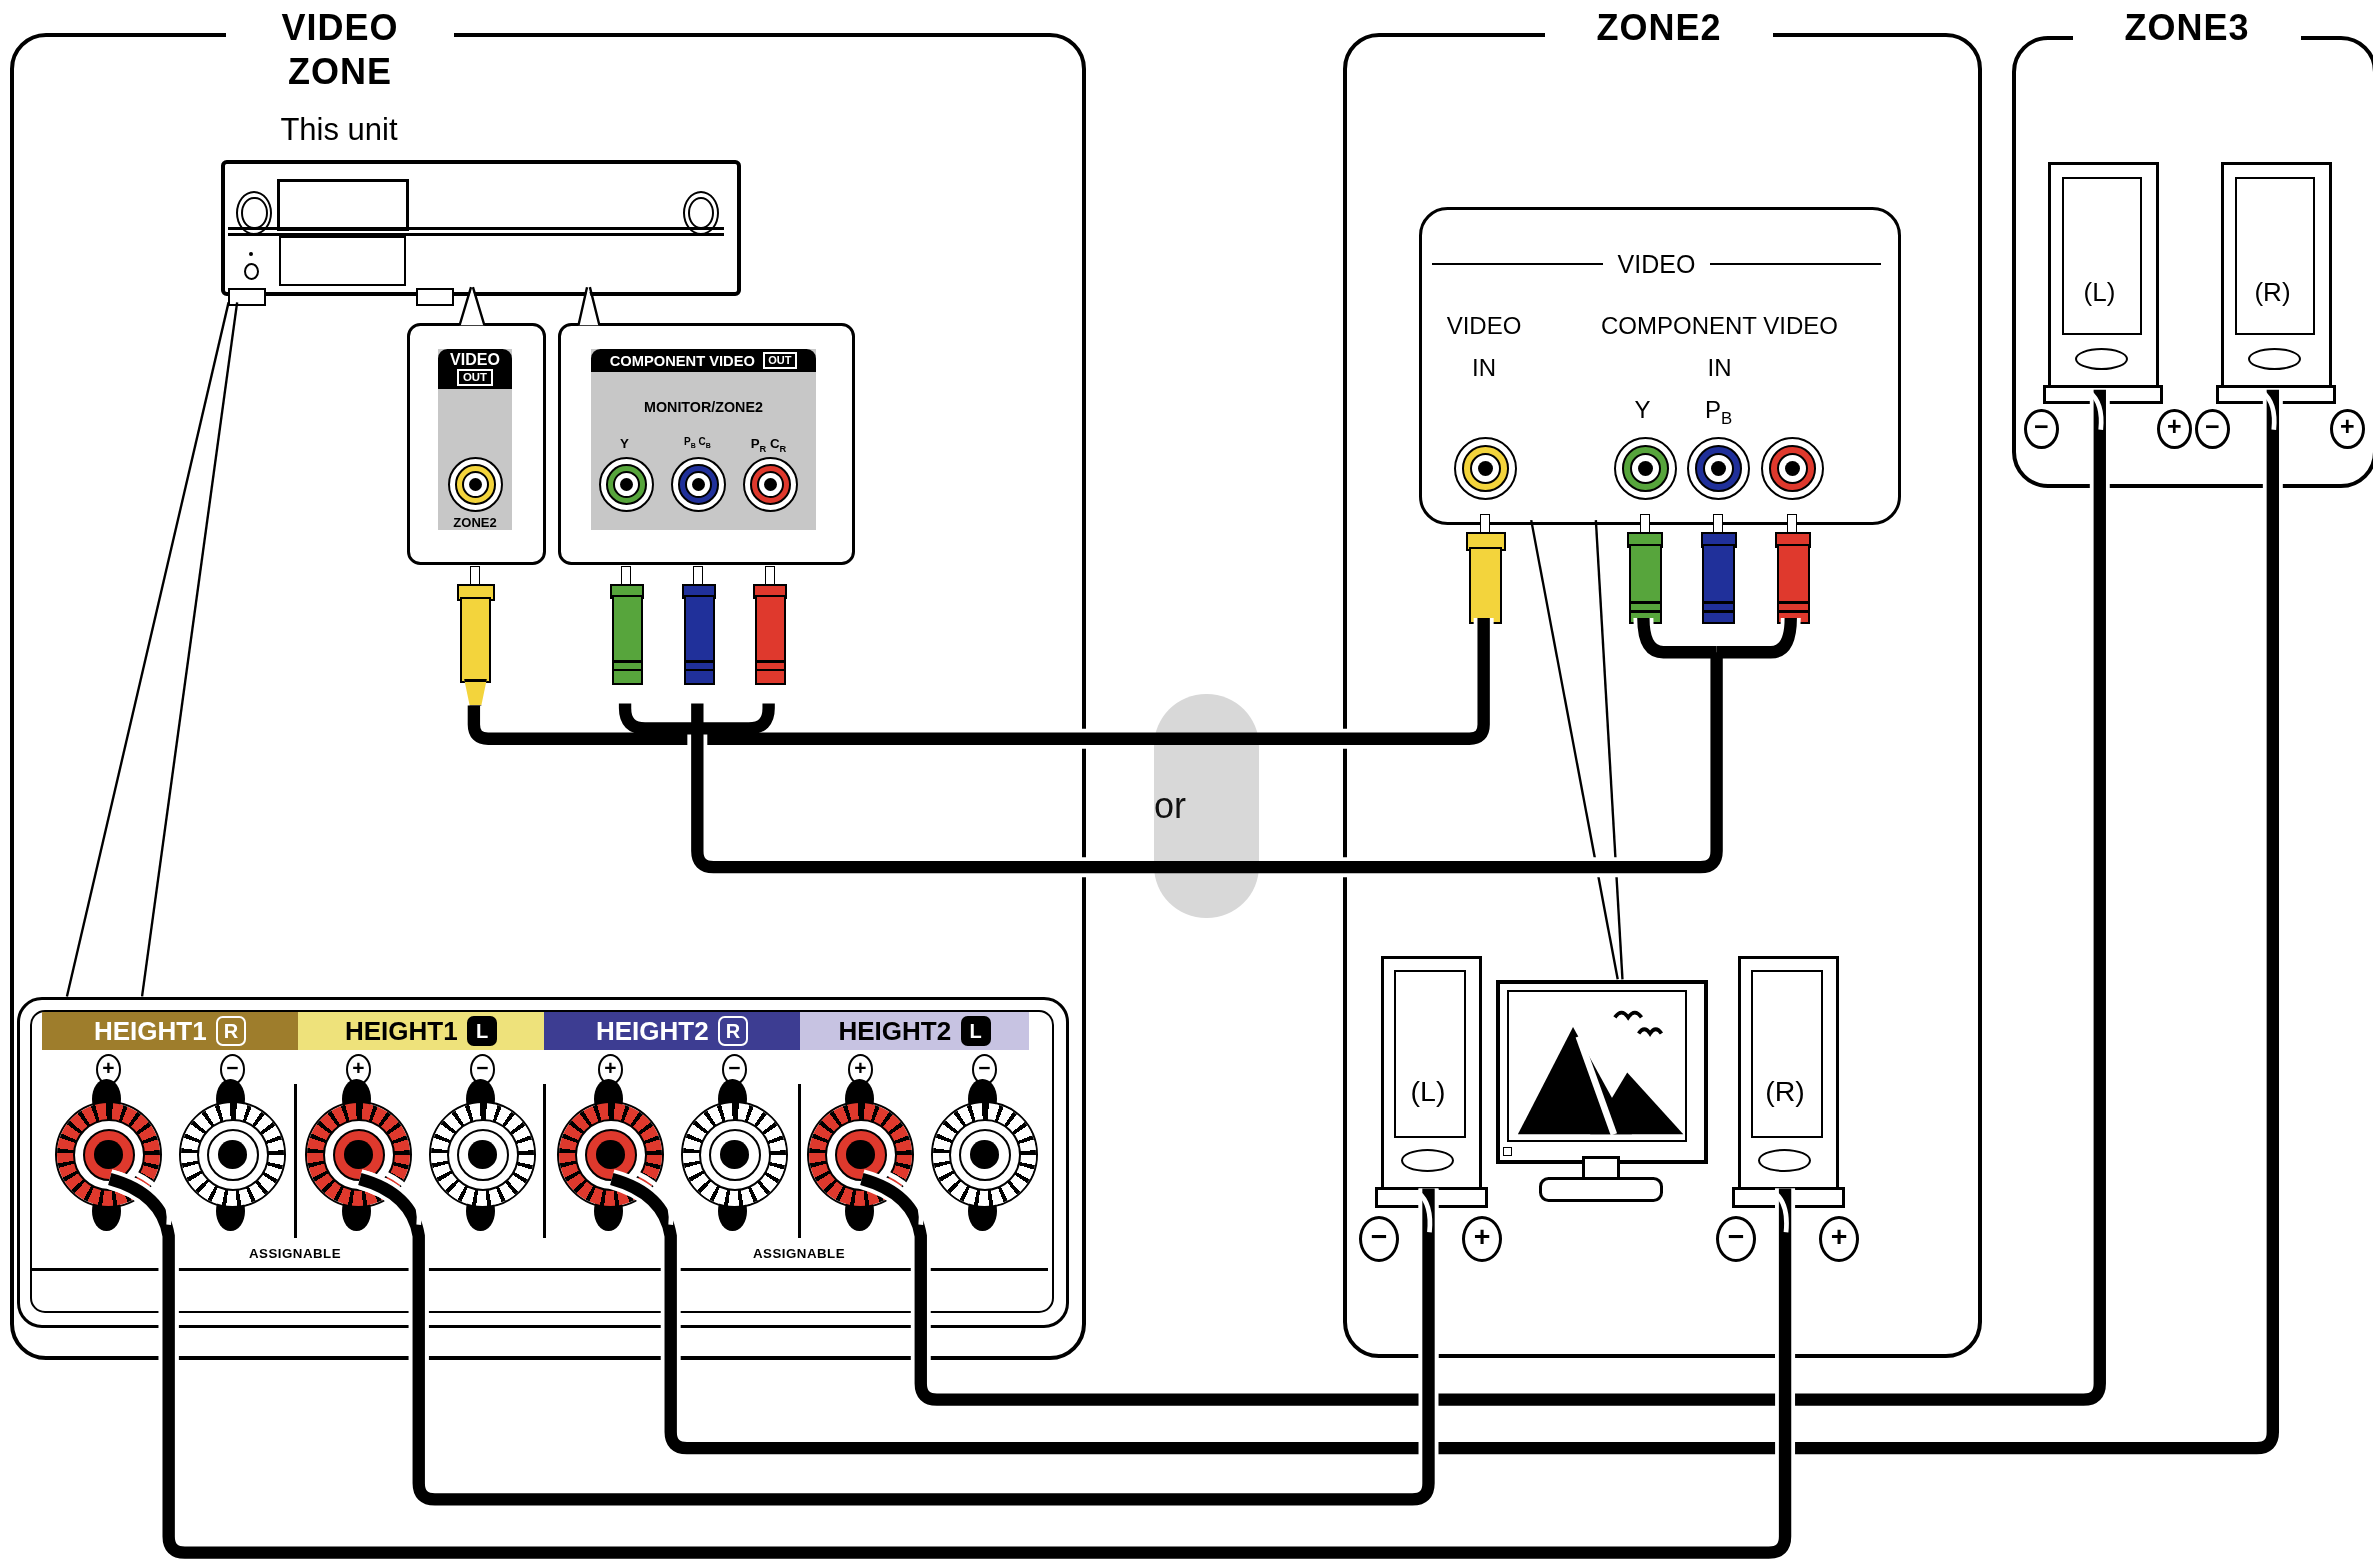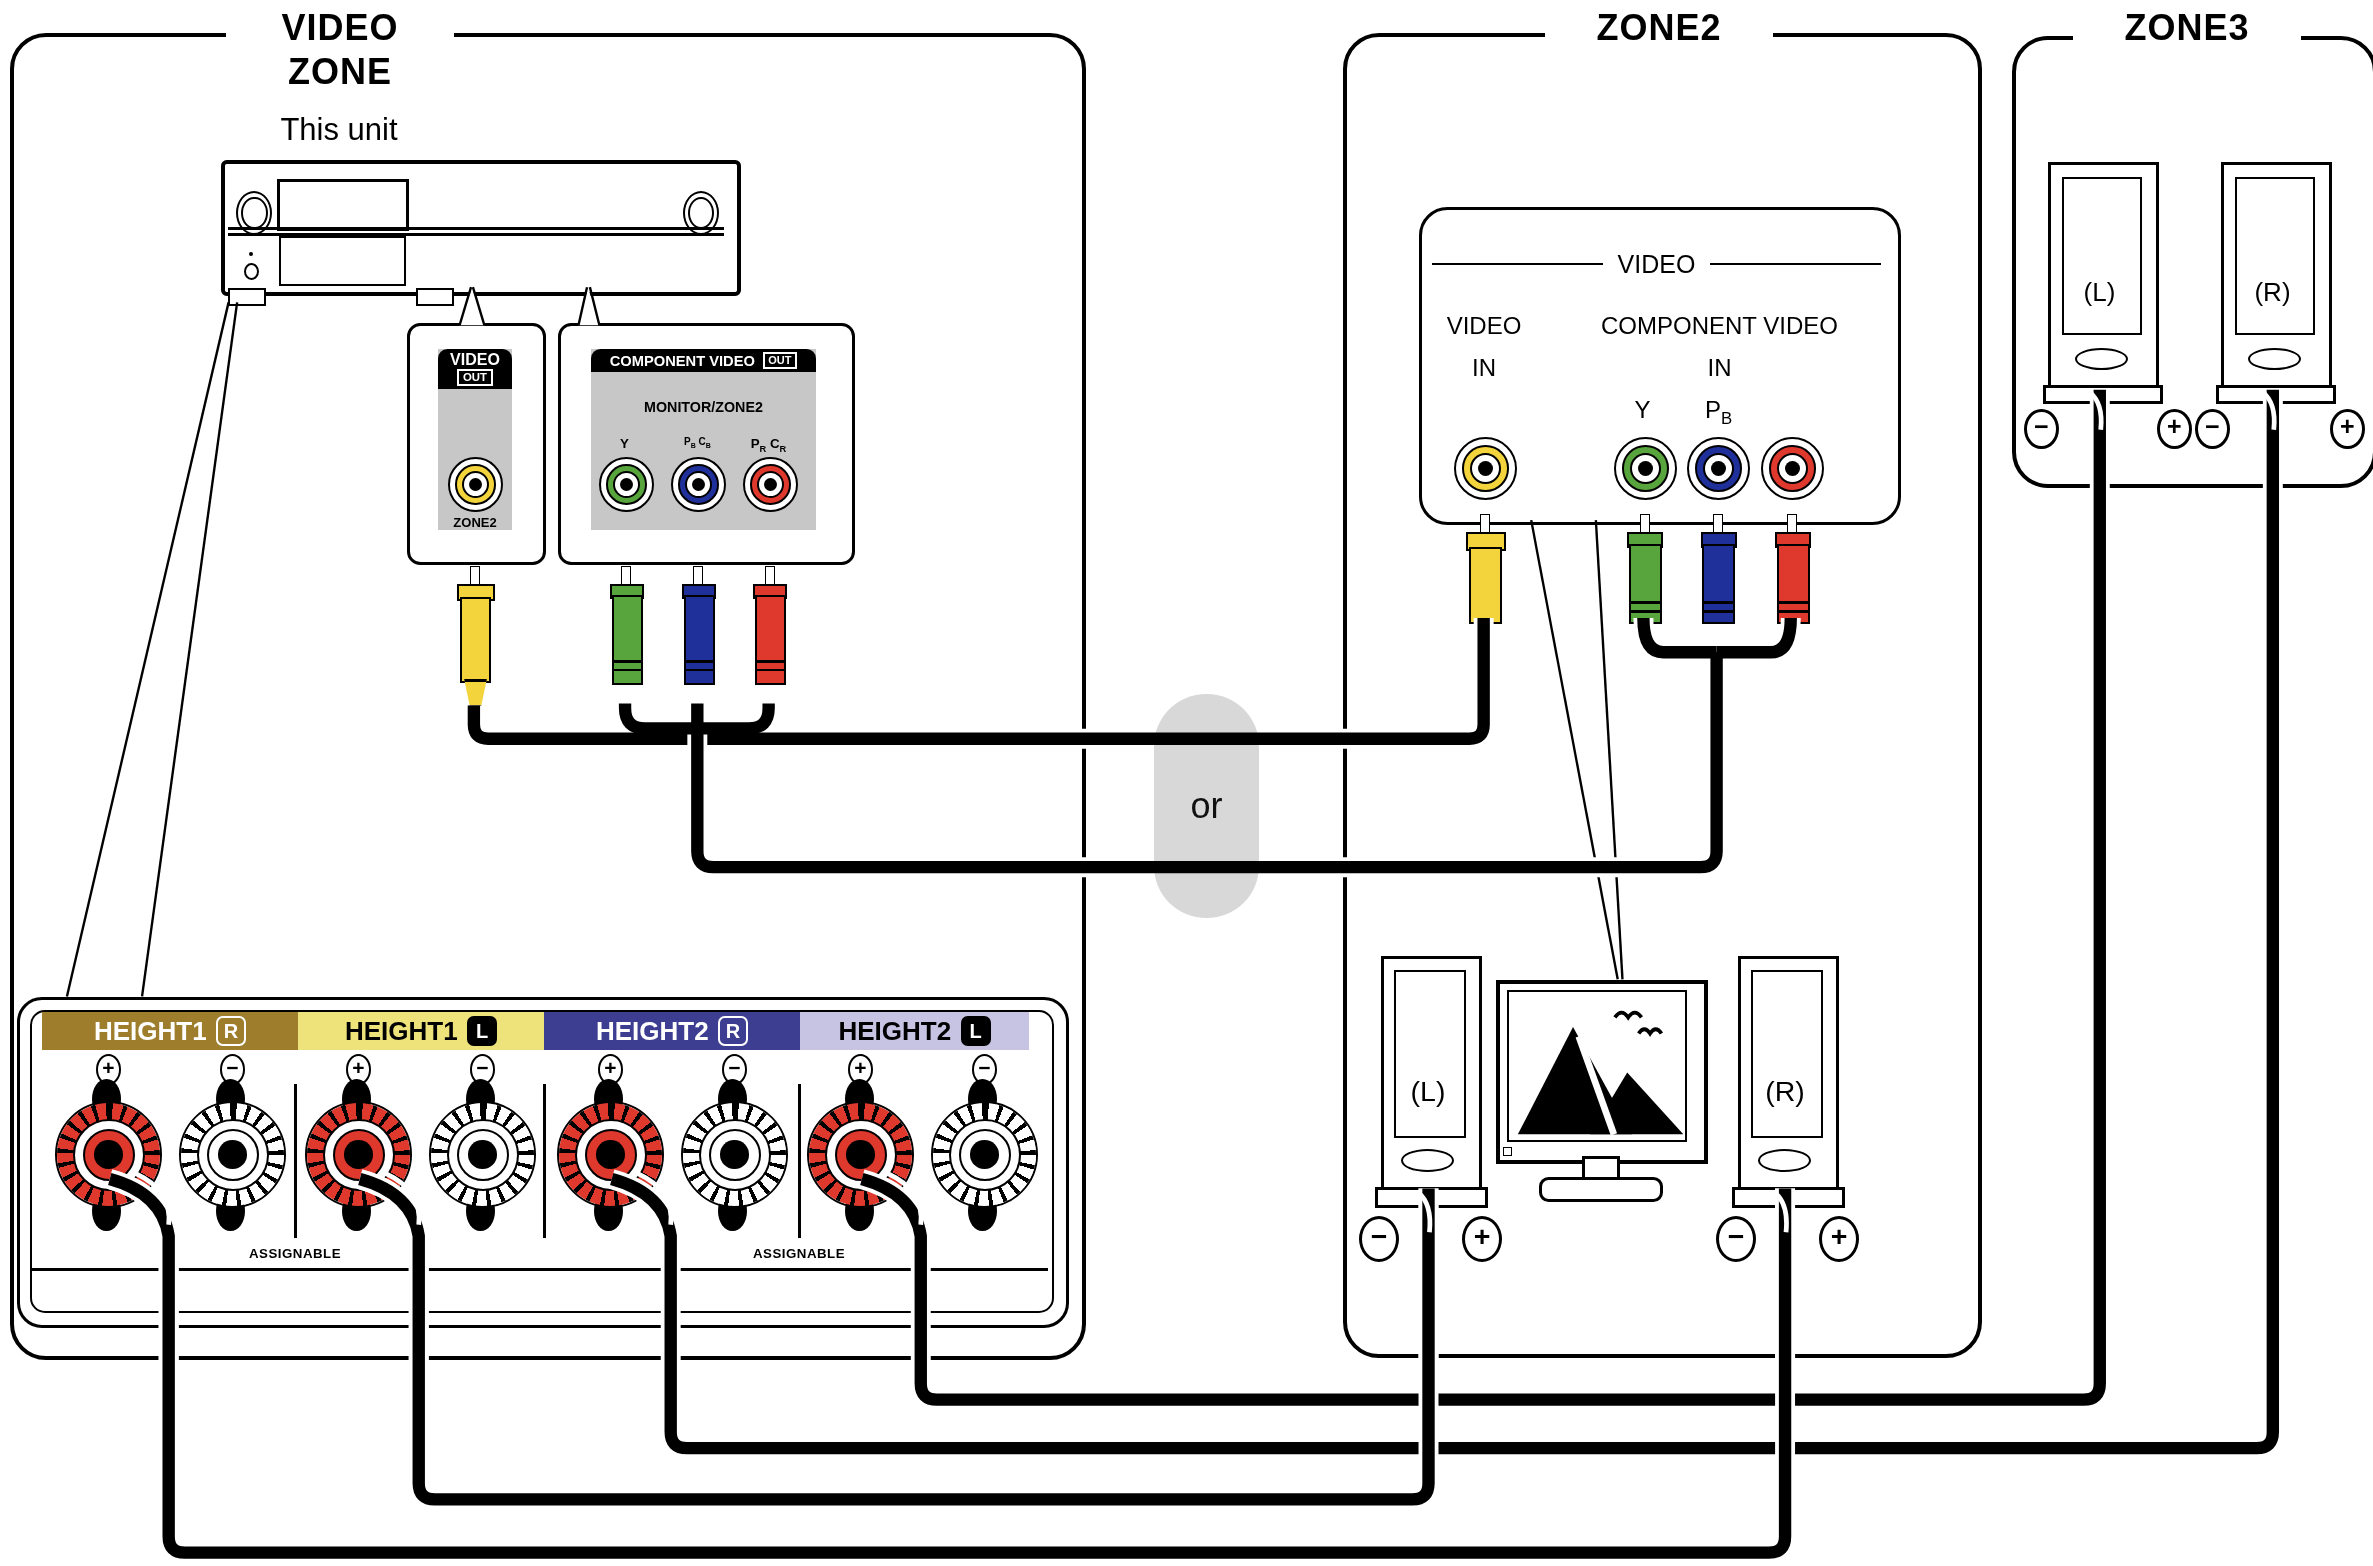--- a/index.html
+++ b/index.html
@@ -56,21 +56,21 @@
   .b2{left:298px;width:246px;background:var(--band2);color:#000;}
   .b3{left:544px;width:256px;background:var(--band3);color:#fff;}
   .b4{left:800px;width:229px;background:var(--band4);color:#000;}
   .divider{position:absolute;width:2.9px;background:#000;top:1084px;height:154px;}
   .spk{position:absolute;border:3.8px solid #000;background:#fff;}
   .spk .inner{position:absolute;border:2.9px solid #000;}
   .spk .oval{position:absolute;border:2.9px solid #000;border-radius:50%;}
   .thin{position:absolute;background:#000;}
   svg.layer{position:absolute;left:0;top:0;pointer-events:none;}
   .pill{position:absolute;left:1154px;top:694px;width:105px;height:224px;border-radius:52px;
-        background:var(--pill);display:flex;align-items:center;justify-content:center;
+        background:var(--pill);display:flex;align-items:center;justify-content:flex-start;
         font-size:36px;color:#111;}
   .knob{position:absolute;border:2.9px solid #000;border-radius:50%;background:#fff;
         display:flex;align-items:center;justify-content:center;}
   .knob i{display:block;width:70%;height:72%;border:2.4px solid #000;border-radius:50%;}
 </style>
 </head>
 <body>
 
 <div class="box" style="left:9.5px;top:33px;width:1068px;height:1319px;"></div>
 <div class="box" style="left:1343px;top:33px;width:631px;height:1317px;"></div>

